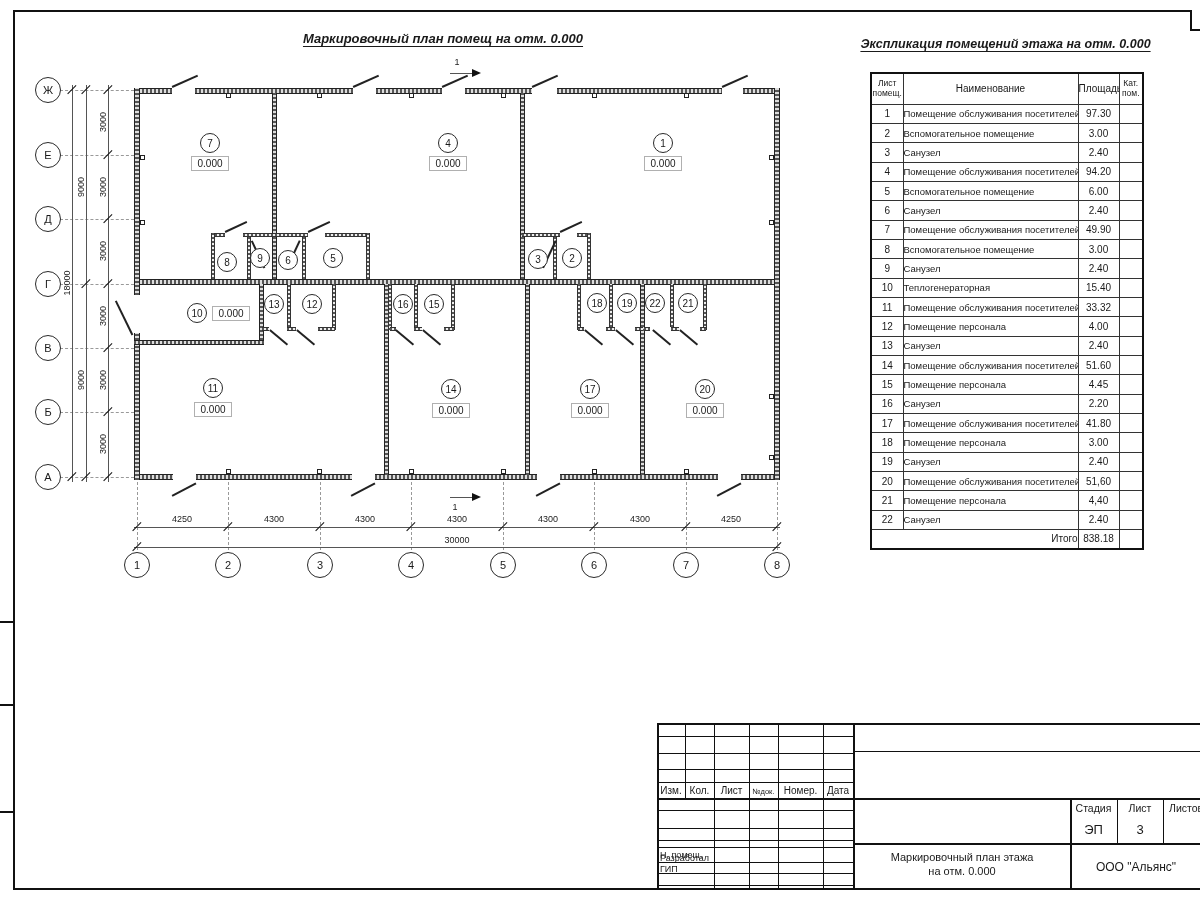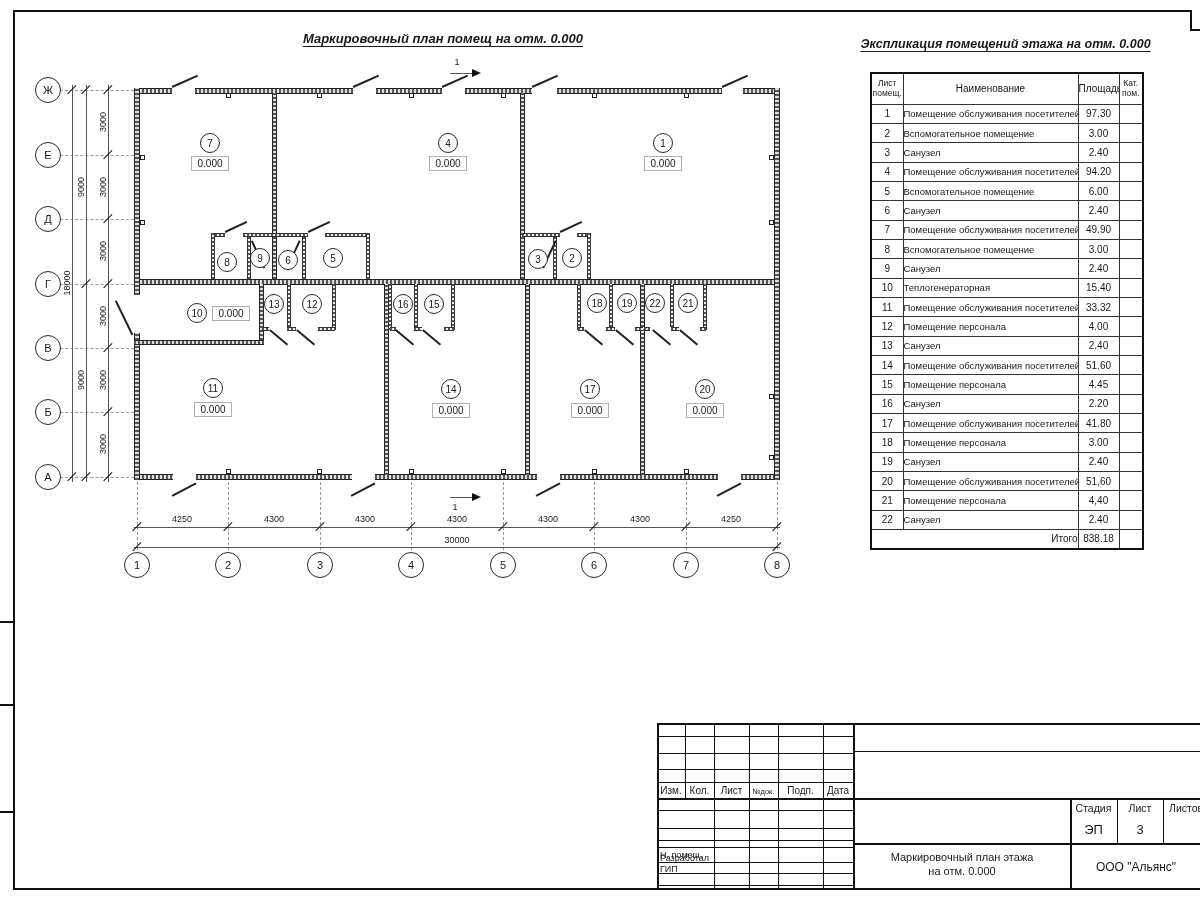--- a/index.html
+++ b/index.html
@@ -481,21 +481,21 @@
 <div class="a tbl-line" style="left:657px;top:862px;width:198px;height:1px"></div>
 <div class="a tbl-line" style="left:657px;top:873px;width:198px;height:1px"></div>
 <div class="a tbl-line" style="left:657px;top:885px;width:198px;height:1px"></div>
 <div class="a tbl-line" style="left:853px;top:751px;width:347px;height:1px"></div>
 <div class="a tbl-line" style="left:853px;top:843px;width:347px;height:1.5px"></div>
 
 <div class="a tb-txt cen" style="left:657px;top:785px;width:28px">Изм.</div>
 <div class="a tb-txt cen" style="left:685px;top:785px;width:29px">Кол.</div>
 <div class="a tb-txt cen" style="left:714px;top:785px;width:35px">Лист</div>
 <div class="a tb-txt cen" style="left:749px;top:787px;width:29px;font-size:7.5px">№док.</div>
-<div class="a tb-txt cen" style="left:778px;top:785px;width:45px">Подп.</div>
+<div class="a tb-txt cen" style="left:778px;top:785px;width:45px">Номер.</div>
 <div class="a tb-txt cen" style="left:823px;top:785px;width:30px">Дата</div>
 <div class="a tb-txt" style="left:660px;top:853px;font-size:9px">Разработал</div>
 <div class="a tb-txt" style="left:660px;top:850px;font-size:9px">Н. помещ.</div>
 <div class="a tb-txt" style="left:660px;top:864px;font-size:9px">ГИП</div>
 <div class="a tb-txt cen" style="left:1070px;top:802px;width:47px;font-size:10.5px">Стадия</div>
 <div class="a tb-txt cen" style="left:1117px;top:802px;width:46px;font-size:10.5px">Лист</div>
 <div class="a tb-txt" style="left:1169px;top:802px;width:55px;font-size:10.5px">Листов</div>
 <div class="a tb-txt cen" style="left:1070px;top:822px;width:47px;font-size:13px">ЭП</div>
 <div class="a tb-txt cen" style="left:1117px;top:822px;width:46px;font-size:13px">3</div>
 <div class="a tb-txt cen" style="left:856px;top:851px;width:212px;font-size:11px">Маркировочный план этажа</div>

